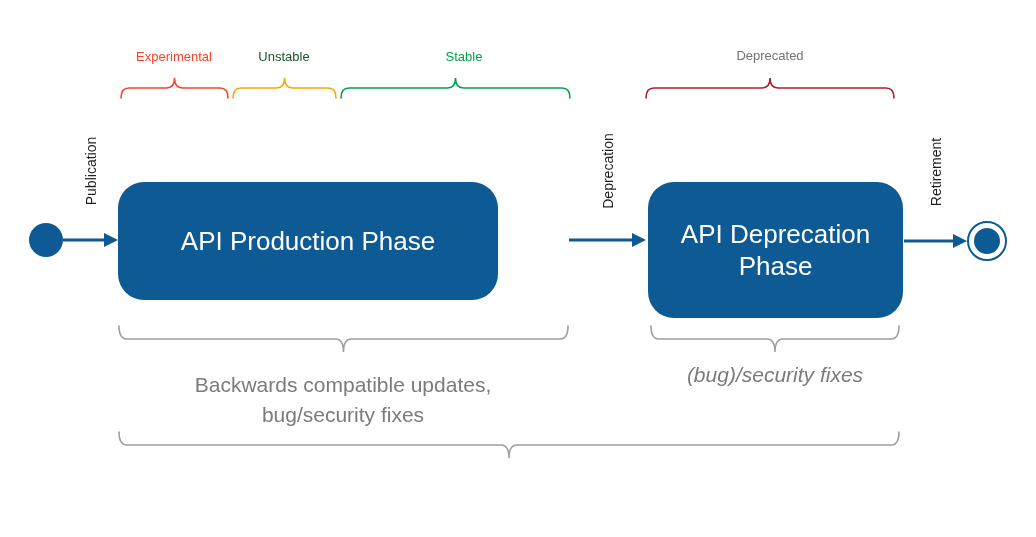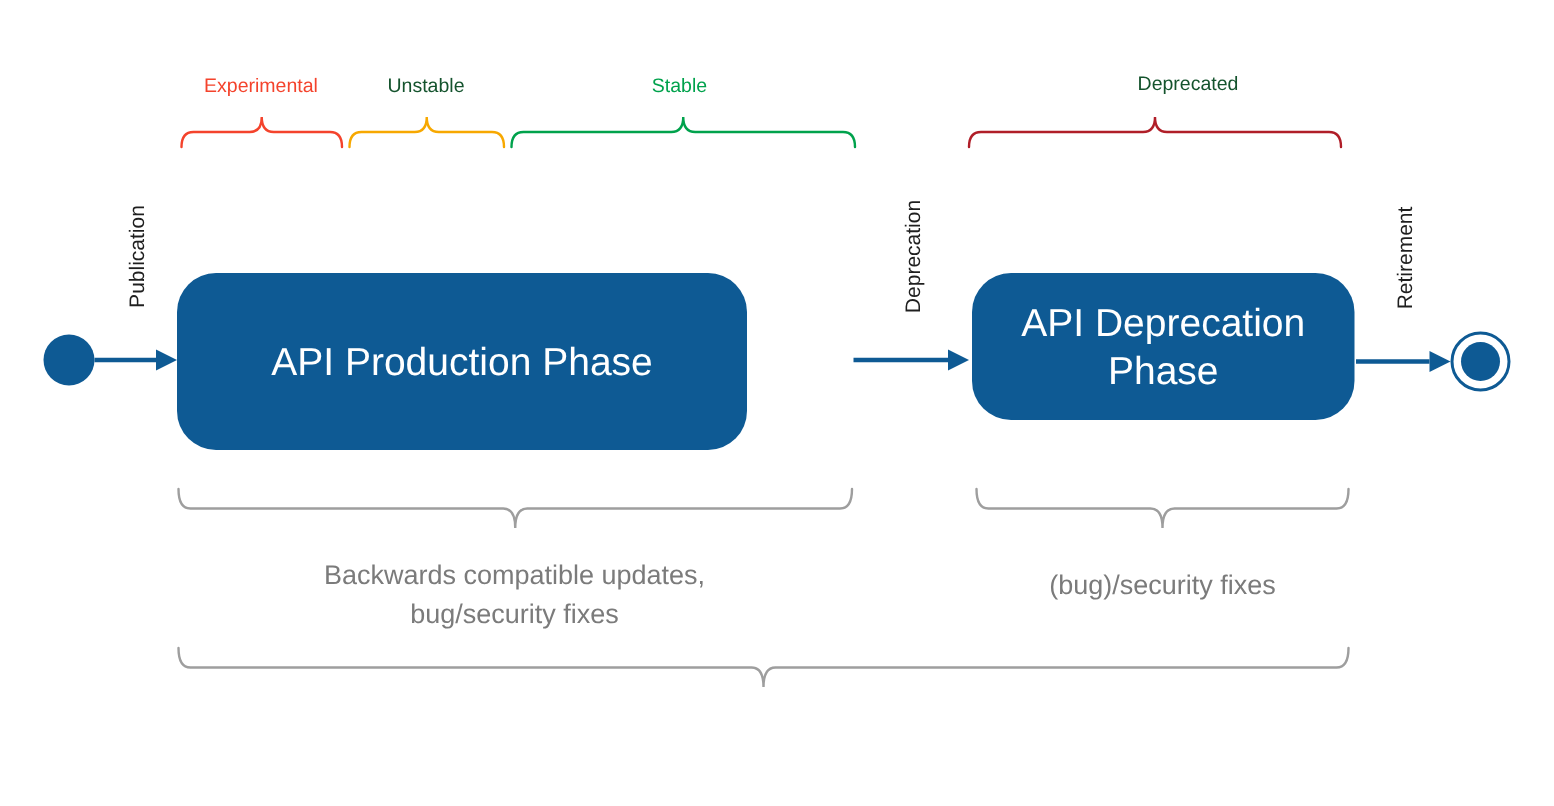--- a/index.html
+++ b/index.html
@@ -13,63 +13,63 @@
   }
   .top-label{
     position:absolute;
     transform:translateX(-50%);
     font-size:13px;
     white-space:nowrap;
   }
   .lbl-experimental{color:#f4432c;}
   .lbl-unstable{color:#14532d;}
   .lbl-stable{color:#00a24c;}
-  .lbl-deprecated{color:#14532d;margin-left:22px;}
+  .lbl-deprecated{color:#737373;}
   .transition-label{
     position:absolute;
     transform:translate(-50%,-50%) rotate(-90deg);
     font-size:14px;
     color:#1f1f1f;
     white-space:nowrap;
   }
   .state-box{
     position:absolute;
     background:#0e5a94;
     border-radius:26px;
     display:flex;
     align-items:center;
     justify-content:center;
     text-align:center;
     color:#ffffff;
     font-size:26px;
     line-height:1.25;
   }
   #state-production{left:118px;top:182px;width:380px;height:118px;}
-  #state-deprecation{left:648px;top:182px;width:255px;height:98px;padding:0 18px;box-sizing:border-box;}
+  #state-deprecation{left:648px;top:182px;width:255px;height:136px;padding:0 18px;box-sizing:border-box;}
   .annotation{
     position:absolute;
     transform:translateX(-50%);
     color:#7b7b7b;
-    font-size:18px;
+    font-size:21px;
     text-align:center;
     white-space:pre-line;
     line-height:1.45;
   }
   svg{position:absolute;left:0;top:0;}
   .brace{fill:none;stroke-width:1.6;stroke-linecap:round;}
   .arrow-line{stroke-width:3;fill:none;}
 </style>
 </head>
 <body>
 
 <div id="canvas">
 
   <div class="top-label lbl-experimental" style="left:174px;top:49px;">Experimental</div>
   <div class="top-label lbl-unstable" style="left:284px;top:49px;">Unstable</div>
-  <div class="top-label lbl-stable" style="left:453px;top:49px;">Stable</div>
+  <div class="top-label lbl-stable" style="left:464px;top:49px;">Stable</div>
   <div class="top-label lbl-deprecated" style="left:770px;top:48px;">Deprecated</div>
 
   <svg width="1036" height="537" viewBox="0 0 1036 537">
 
     <path class="brace" d="M121,98 Q121,88 129,88 L166.5,88 Q174.5,88 174.5,78 Q174.5,88 182.5,88 L220,88 Q228,88 228,98" stroke="#f4432c"></path>
     <path class="brace" d="M233,98 Q233,88 241,88 L276.5,88 Q284.5,88 284.5,78 Q284.5,88 292.5,88 L328,88 Q336,88 336,98" stroke="#f7a800"></path>
     <path class="brace" d="M341,98 Q341,88 349,88 L447.5,88 Q455.5,88 455.5,78 Q455.5,88 463.5,88 L562,88 Q570,88 570,98" stroke="#00a24c"></path>
     <path class="brace" d="M646,98 Q646,88 654,88 L762,88 Q770,88 770,78 Q770,88 778,88 L886,88 Q894,88 894,98" stroke="#b01e28"></path>
 
     <path class="brace" d="M119,326 Q119,339 127,339 L335.5,339 Q343.5,339 343.5,352 Q343.5,339 351.5,339 L560,339 Q568,339 568,326" stroke="#9e9e9e"></path>
@@ -97,15 +97,15 @@
 
   <div class="state-box" id="state-production">
     <span>API Production Phase</span>
   </div>
   <div class="state-box" id="state-deprecation">
     <span>API Deprecation Phase</span>
   </div>
 
   <div class="annotation" style="left:343px;top:370px;width:360px;">Backwards compatible updates,
 bug/security fixes</div>
-  <div class="annotation" style="left:775px;top:377px;width:300px;">(bug)/security fixes</div>
+  <div class="annotation" style="left:775px;top:360px;width:300px;font-style:italic;">(bug)/security fixes</div>
 
 </div>
 
 </body></html>

